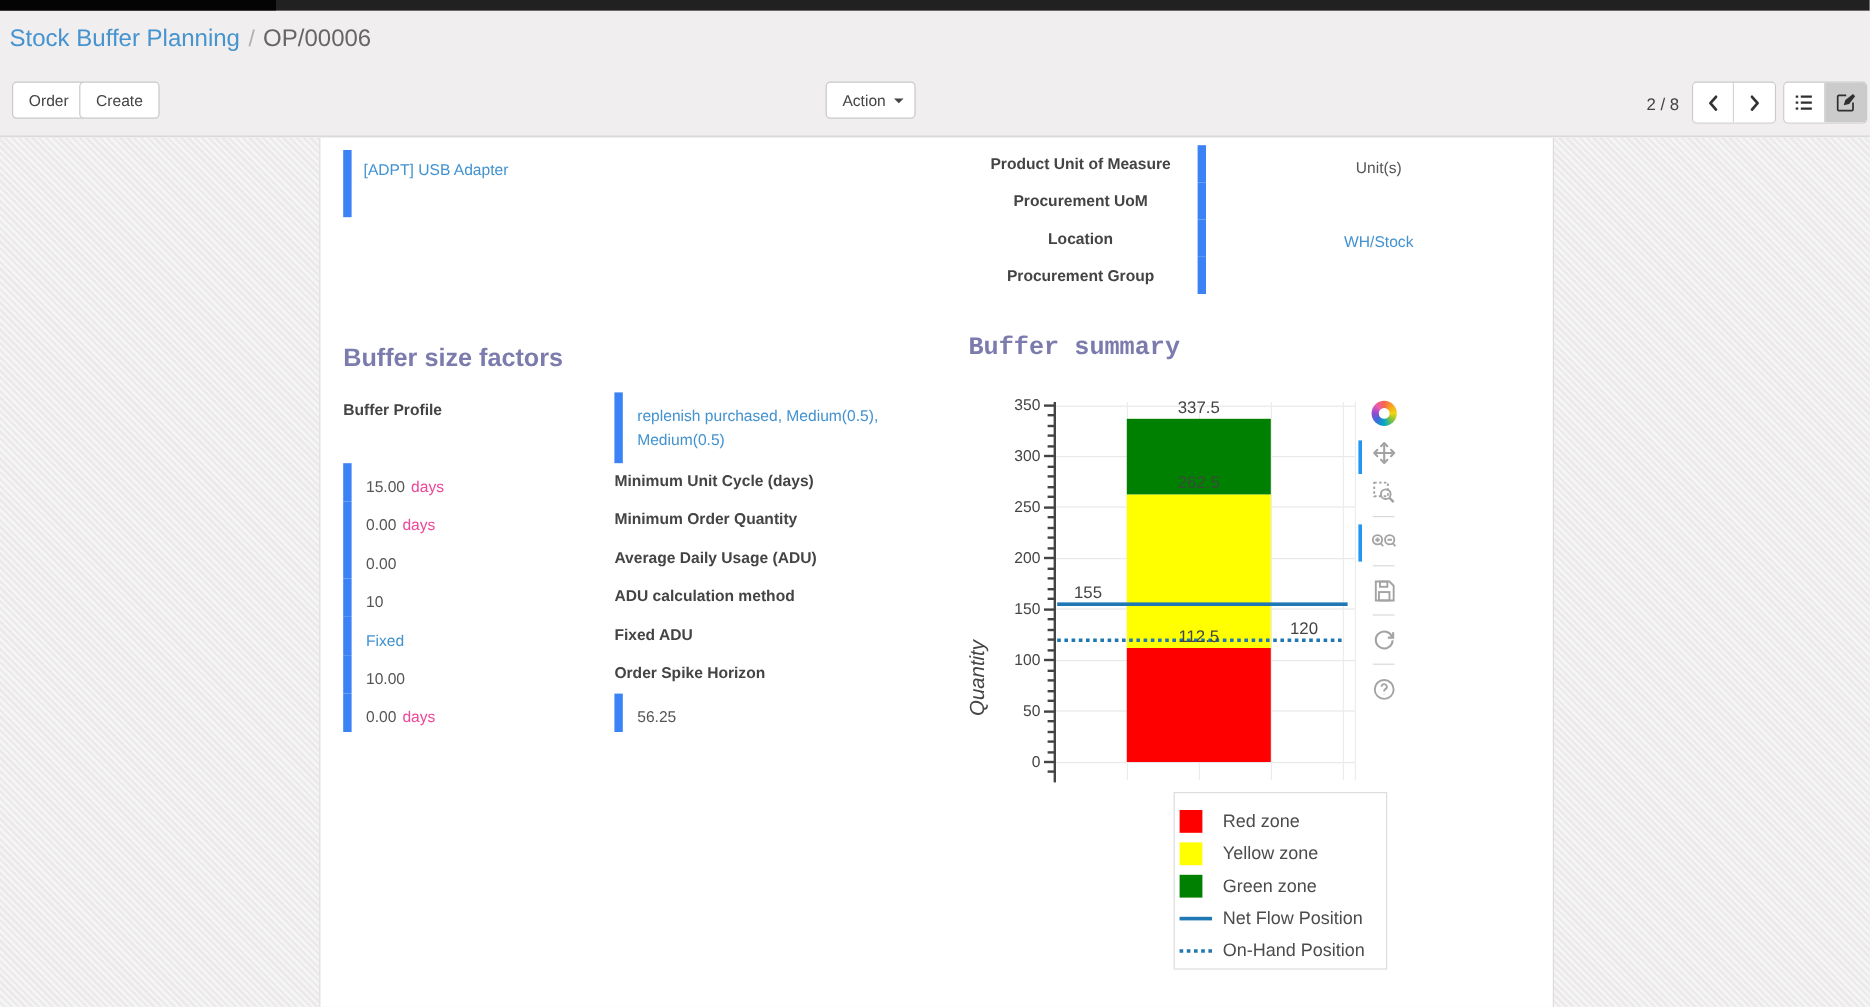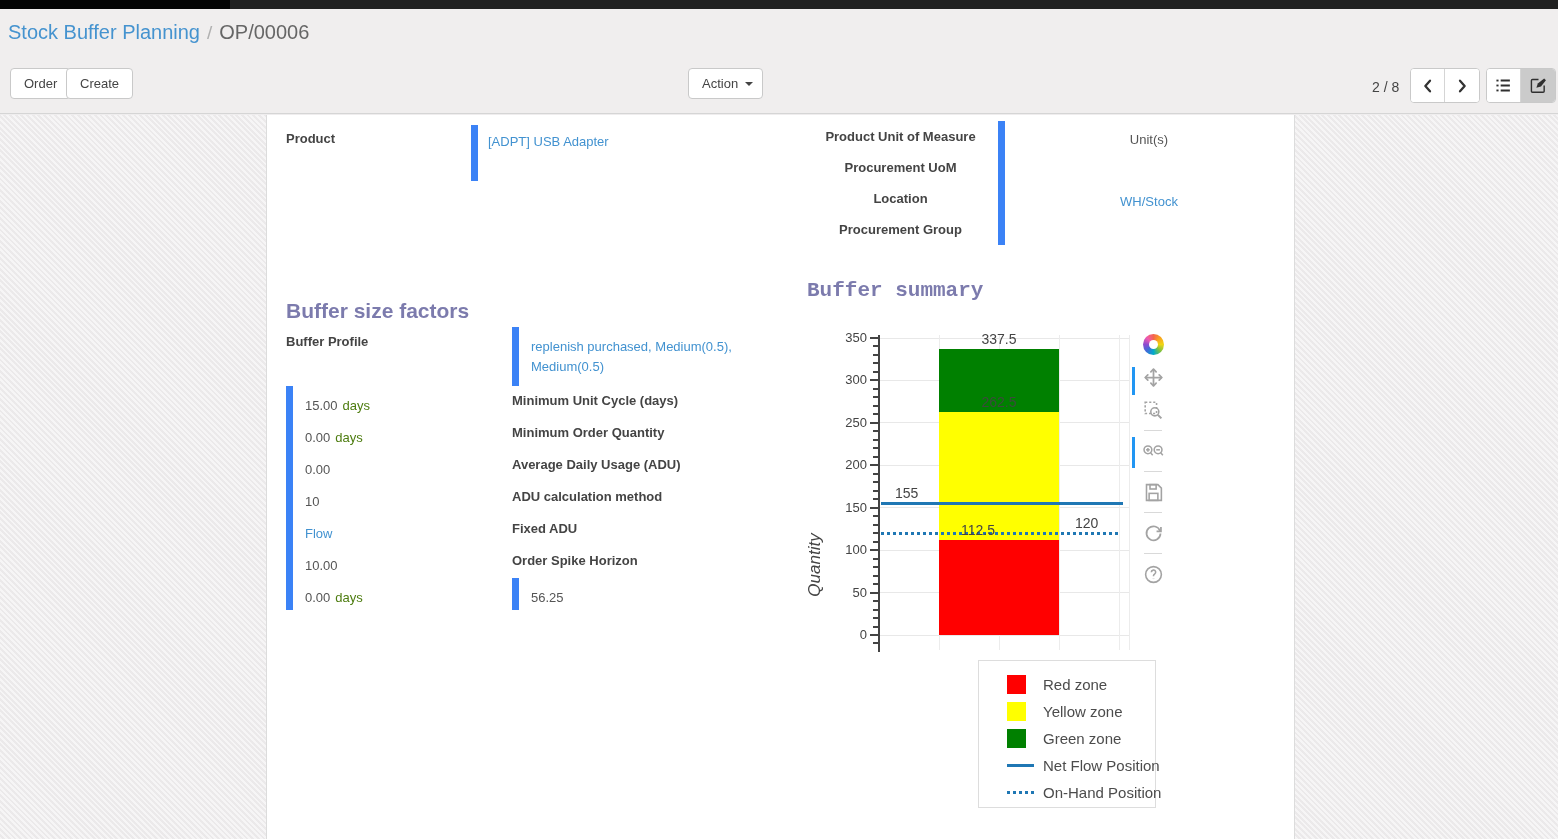--- a/index.html
+++ b/index.html
@@ -40,30 +40,30 @@
   .content { position:absolute; left:0; top:115px; width:1558px; height:724px;
     background:#efedee;
     background-image:repeating-linear-gradient(45deg, rgba(255,255,255,.45) 0 2px, rgba(0,0,0,0.015) 2px 4px); }
   .sheet { position:absolute; left:266px; top:0; width:1029px; height:724px; background:#fff;
     border-left:1px solid #dcdcdc; border-right:1px solid #dcdcdc; }
 
   .fgroup { position:absolute; display:grid; }
   .flabel { font-size:13px; font-weight:bold; color:#444; padding:6px 4px 0 0; }
   .fvalue { font-size:13px; color:#555; padding:9px 4px 0 10px; border-left:7px solid #3b82f6; }
   .fvalue a { color:#4292d0; text-decoration:none; cursor:pointer; }
-  .fsuffix { color:#4d7c0f; padding-left:5px; }
+  .fsuffix { color:#ec4899; padding-left:5px; }
 
   .group-product { left:19px; top:10px; width:505px; grid-template-columns:185px 1fr; }
   .group-product .fvalue { min-height:56px; }
   .group-right { left:540px; top:6px; width:480px; grid-template-columns:191px 1fr;text-align:center; }
   .group-right .flabel { height:31px; padding-top:8px; }
   .group-right .fvalue { height:31px; padding-top:11px; }
 
   .section-title { position:absolute; font-size:21px; font-weight:700; color:#7c7bad; }
-  .title-factors { left:19px; top:184px; }
+  .title-factors { left:19px; top:172px; }
   .title-summary { left:540px; top:164px;font-family:Liberation Mono, monospace; }
 
   .group-factors { left:19px; top:212px; width:495px; grid-template-columns:226px 255px; }
   .group-factors .flabel { padding-top:7px; }
   .group-factors .fvalue { padding-top:10px; padding-left:12px; line-height:20px; }
 
   
   .chart-root { position:absolute; left:540px; top:210px; width:489px; height:500px; }
   .plot { position:absolute; left:0; top:0; width:489px; height:500px; }
   .ylabel { position:absolute; left:-57px; top:230px; width:130px; text-align:center;
@@ -78,21 +78,21 @@
     background:conic-gradient(#f4664c,#f9a41f,#f0d513,#7ac143,#00aaca,#3d6dd8,#8d4bd0,#ef5ab0,#f4664c);
     position:relative; }
   .mb-logo::after { content:""; position:absolute; left:6px; top:6px; width:9px; height:9px;
     border-radius:50%; background:#fff; }
   .mb-indicator { position:absolute; width:3px; background:#2196f3; left:-6px; }
   .ind-1 { top:36px; height:28px; }
   .ind-2 { top:106px; height:31px; }
 
   
   .legend { position:absolute; left:171px; top:335px; width:178px; height:148px;
-    background:#fff; border:1px solid #ddd; padding:10px 0 0 28px; }
+    background:#fff; border:1px solid #ddd; padding:10px 0 0 4px; }
   .legend-row { display:flex; align-items:center; height:27px; cursor:pointer; }
   .legend-swatch { width:27px; display:flex; justify-content:flex-start; align-items:center; }
   .legend-label { font-size:15px; color:#4c4c4c; padding-left:9px; white-space:nowrap; }
 
   svg.icon { display:block; }
 </style>
 </head>
 <body>
 
 <div class="navbar">
@@ -147,21 +147,20 @@
         <path d="M9 15l2-6 9-7 2.5 2.5-7 9-6.5 1.5z" fill="#2f2f2f" stroke="none"></path>
       </svg>
     </div>
   </div>
 </div>
 
 <div class="content">
   <div class="sheet">
 
     <div class="fgroup group-product">
-      <div class="flabel">Product</div>
       <div class="fvalue">
         <a>[ADPT] USB Adapter</a>
       </div>
     </div>
 
     <div class="fgroup group-right">
       <div class="flabel">Product Unit of Measure</div>
       <div class="fvalue">Unit(s)</div>
       <div class="flabel">Procurement UoM</div>
       <div class="fvalue"></div>
@@ -183,21 +182,21 @@
       </div>
       <div class="fvalue" style="height:32px"><span>15.00</span><span class="fsuffix">days</span></div>
       <div class="flabel" style="height:32px">Minimum Unit Cycle (days)</div>
       <div class="fvalue" style="height:32px"><span>0.00</span><span class="fsuffix">days</span></div>
       <div class="flabel" style="height:32px">Minimum Order Quantity</div>
       <div class="fvalue" style="height:32px"><span>0.00</span></div>
       <div class="flabel" style="height:32px">Average Daily Usage (ADU)</div>
       <div class="fvalue" style="height:32px"><span>10</span></div>
       <div class="flabel" style="height:32px">ADU calculation method</div>
       <div class="fvalue" style="height:32px">
-        <a>Flow</a>
+        <a>Fixed</a>
       </div>
       <div class="flabel" style="height:32px">Fixed ADU</div>
       <div class="fvalue" style="height:32px"><span>10.00</span></div>
       <div class="flabel" style="height:32px">Order Spike Horizon</div>
       <div class="fvalue" style="height:32px"><span>0.00</span><span class="fsuffix">days</span></div>
       <div class="fvalue" style="height:32px"><span>56.25</span></div>
     </div>
 
     <div class="chart-root">
       <div class="plot">
@@ -260,21 +259,21 @@
           <div style="position: absolute; left: 312px; top: 10px; width: 1px; height: 315px; background: rgb(236, 236, 236);"></div>
           <div style="position: absolute; left: 322px; top: 10px; width: 1px; height: 315px; background: rgb(236, 236, 236);"></div>
           <div style="position: absolute; left: 71px; top: 10px; width: 2px; height: 317px; background: rgb(68, 68, 68);"></div>
           <div style="position: absolute; left: 132px; top: 214.536px; width: 120px; height: 95.4641px; background: rgb(255, 0, 0);"></div>
           <div style="position: absolute; left: 132px; top: 87.2504px; width: 120px; height: 127.285px; background: rgb(255, 255, 0);"></div>
           <div style="position: absolute; left: 132px; top: 23.6076px; width: 120px; height: 63.6427px; background: rgb(0, 128, 0);"></div>
           <div style="position: absolute; left: 74px; top: 176.972px; width: 242px; height: 3px; background: rgb(31, 119, 180);"></div>
           <div style="position: absolute; left: 74px; top: 206.672px; width: 237px; height: 0px; border-top: 3px dotted rgb(31, 119, 180);"></div>
           <div style="position: absolute; top: 5.60762px; font-size: 14px; color: rgb(68, 68, 68); left: 132px; width: 120px; text-align: center;">337.5</div>
           <div style="position: absolute; top: 69.2504px; font-size: 14px; color: rgb(60, 74, 60); left: 132px; width: 120px; text-align: center;">262.5</div>
-          <div style="position: absolute; top: 196.536px; font-size: 14px; color: rgb(68, 68, 68); left: 132px; width: 120px;  margin-left: 22px;">112.5</div>
+          <div style="position: absolute; top: 196.536px; font-size: 14px; color: rgb(68, 68, 68); left: 132px; width: 120px; text-align: center;">112.5</div>
           <div style="position: absolute; top: 160.472px; font-size: 14px; color: rgb(68, 68, 68); left: 88px;">155</div>
           <div style="position: absolute; top: 190.172px; font-size: 14px; color: rgb(68, 68, 68); left: 268px;">120</div>
         </div>
       <div class="ylabel">Quantity</div>
 
       <div class="modebar">
         <div class="mb-indicator ind-1"></div>
         <div class="mb-indicator ind-2"></div>
         <div class="mb-item">
             <div class="mb-logo"></div>

